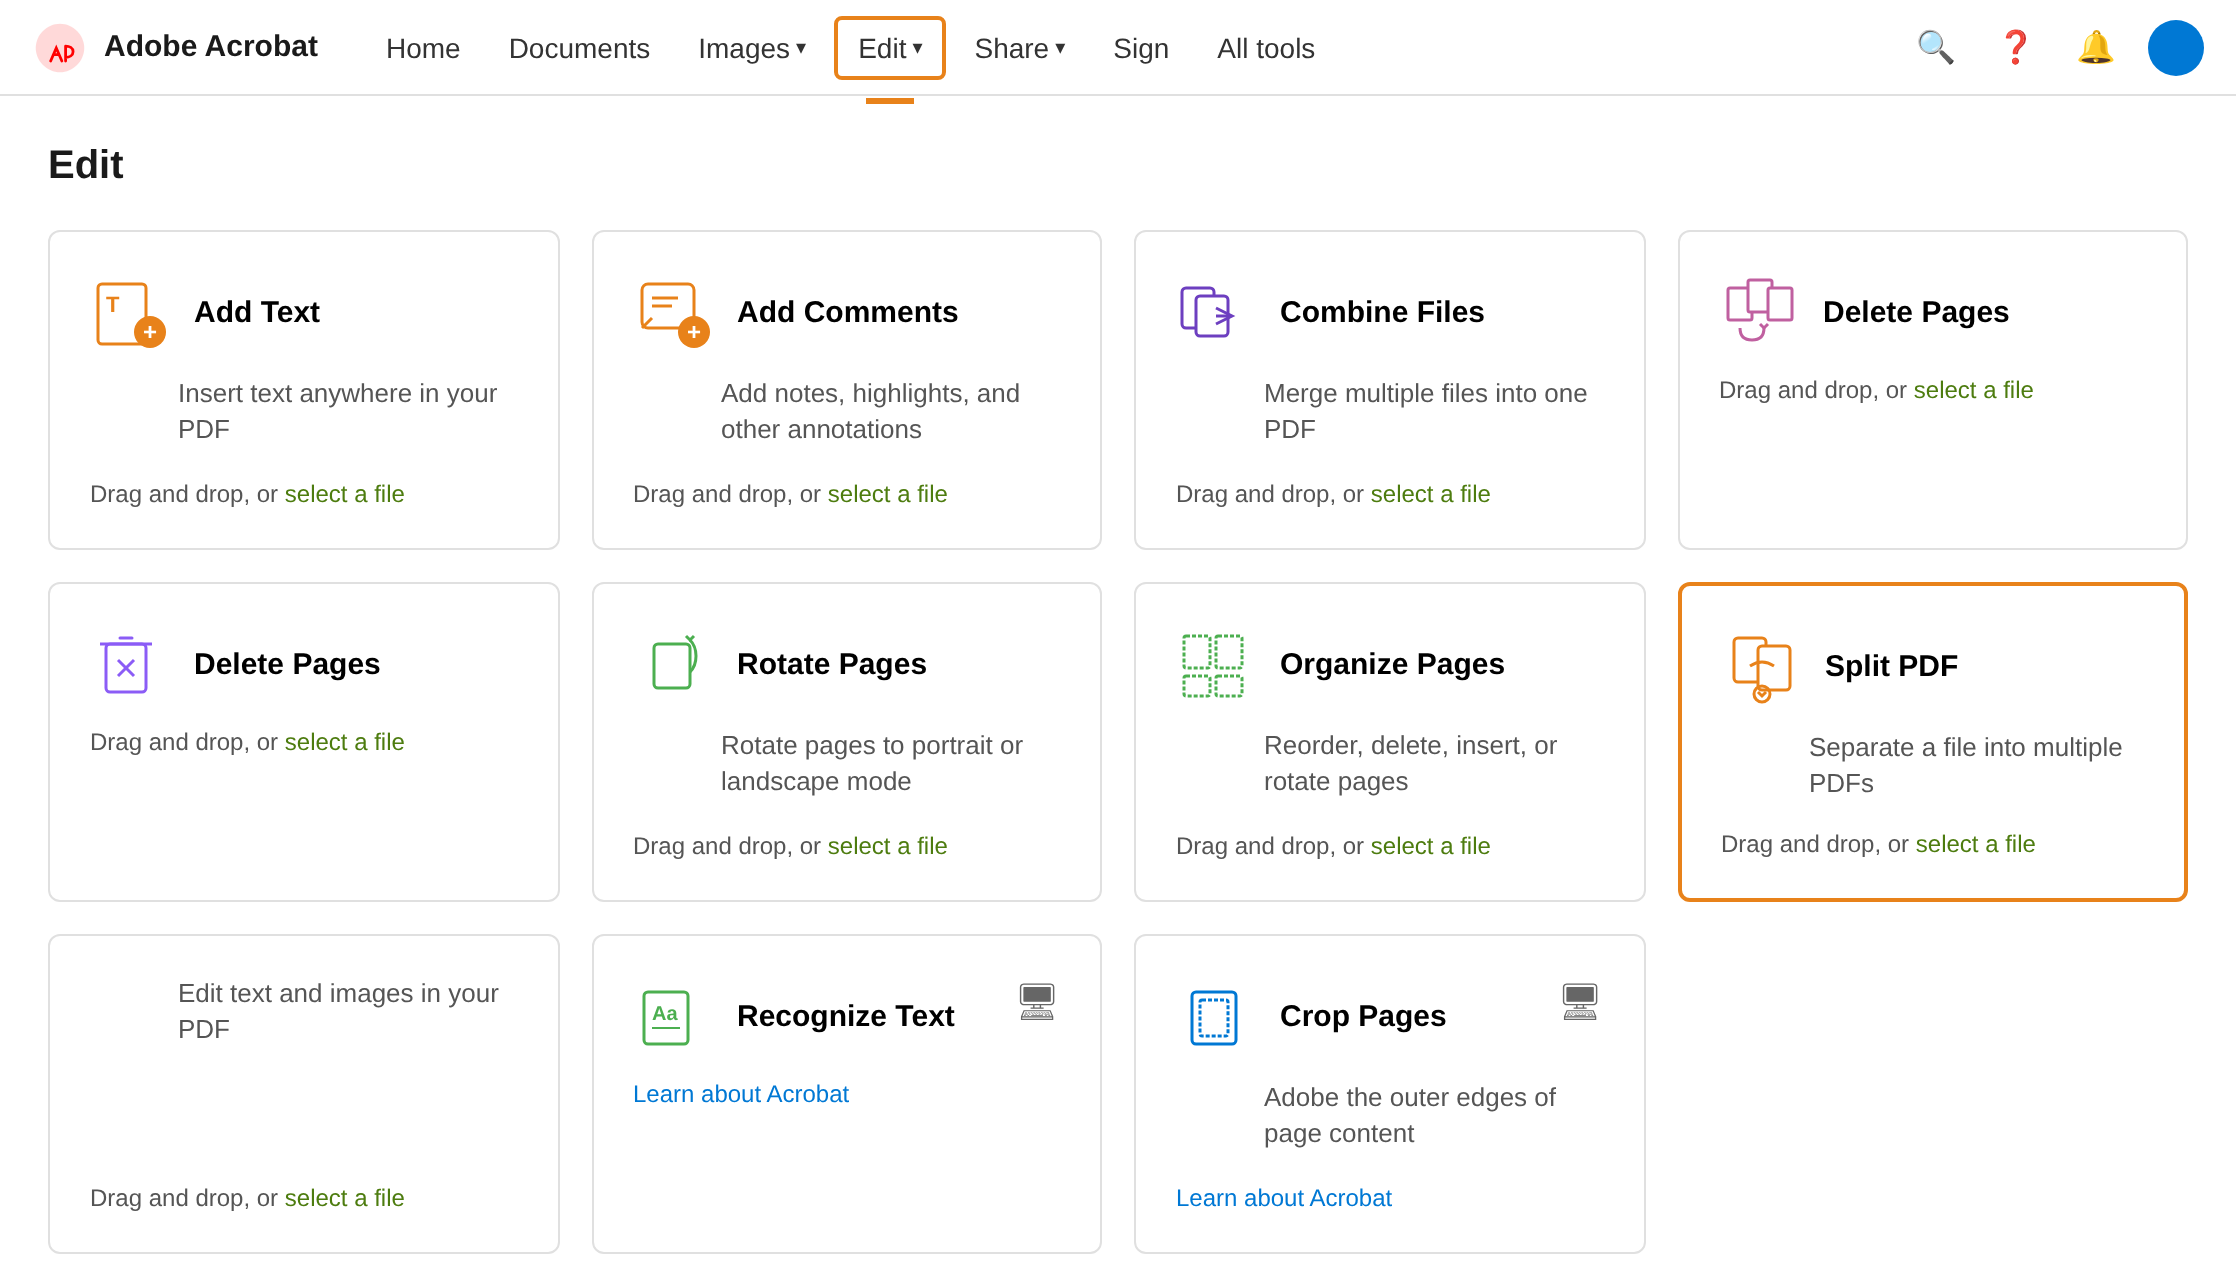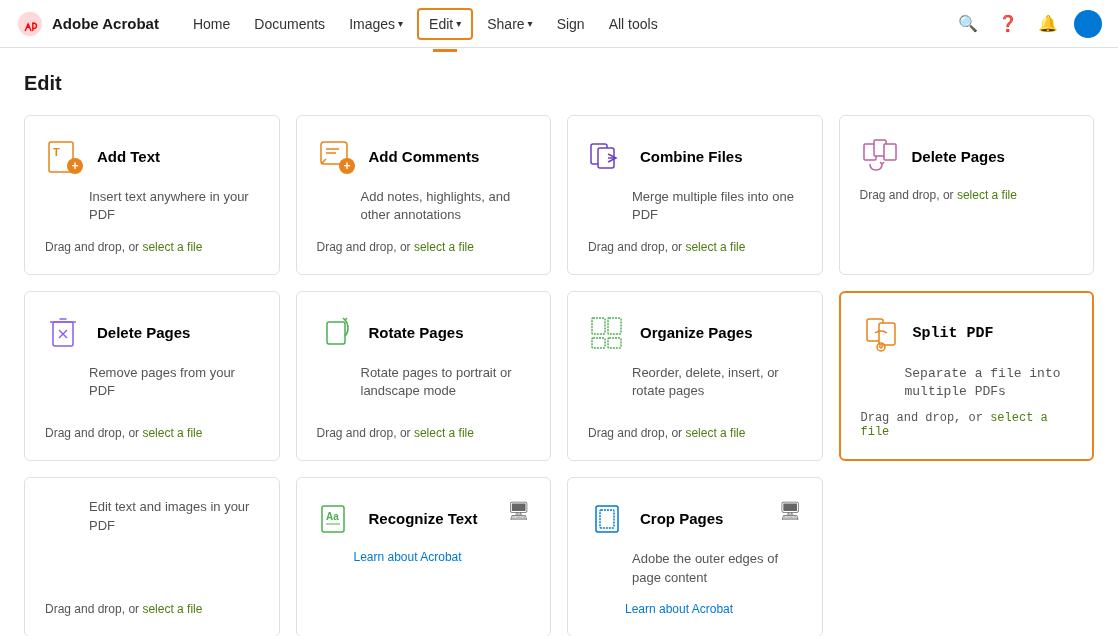--- a/index.html
+++ b/index.html
@@ -19,27 +19,27 @@
     .nav-avatar { width: 28px; height: 28px; border-radius: 50%; background: #0078d4; display: flex; align-items: center; justify-content: center; color: white; font-size: 13px; cursor: pointer; }
     .chevron { font-size: 10px; }
 
     
     .main { padding: 24px 24px; }
     .page-title { font-size: 20px; font-weight: 600; margin-bottom: 20px; color: #1a1a1a; }
 
     
     .tools-grid { display: grid; grid-template-columns: repeat(4, 1fr); gap: 16px; }
     .tool-card { border: 1px solid #e0e0e0; border-radius: 6px; padding: 20px; cursor: pointer; background: #fff; min-height: 160px; display: flex; flex-direction: column; }
-    .tool-card.highlighted { border: 2px solid #e8821a; font-family: Liberation Mono, monospace; }
+    .tool-card.highlighted { border: 2px solid #e8821a; }
     .tool-header { display: flex; align-items: center; gap: 12px; margin-bottom: 12px; }
     .tool-name { font-size: 15px; font-weight: 600; color: #000000; }
     .tool-desc { font-size: 13px; color: #555; margin-bottom: 10px; line-height: 1.4; flex: 1; margin-left: 44px; }
     .tool-drag { font-size: 12px; color: #555; }
     .tool-drag a { color: #4d7c0f; text-decoration: none; }
-    .tool-learn { font-size: 12px; color: #0078d4; cursor: pointer; text-decoration: none; margin-left: 37px; }
+    .tool-learn { font-size: 12px; color: #0078d4; cursor: pointer; text-decoration: none; }
     .desktop-icon { font-size: 18px; color: #666; margin-left: auto; align-self: flex-start; margin-top: 2px; }
 
     
     .icon-svg { width: 40px; height: 40px; }
   </style>
 </head>
 <body>
 
 <nav class="nav">
   <div class="nav-logo">
@@ -154,21 +154,20 @@
       <div class="tool-header">
         <svg class="icon-svg" viewBox="0 0 40 40">
           <rect x="8" y="10" width="20" height="24" rx="2" fill="#fff" stroke="#8b5cf6" stroke-width="1.5"></rect>
           <line x1="5" y1="10" x2="31" y2="10" stroke="#8b5cf6" stroke-width="1.5"></line>
           <line x1="15" y1="7" x2="21" y2="7" stroke="#8b5cf6" stroke-width="1.5" stroke-linecap="round"></line>
           <line x1="14" y1="18" x2="22" y2="26" stroke="#8b5cf6" stroke-width="1.5"></line>
           <line x1="22" y1="18" x2="14" y2="26" stroke="#8b5cf6" stroke-width="1.5"></line>
         </svg>
         <span class="tool-name">Delete Pages</span>
       </div>
-      <p class="tool-desc">Remove pages from your PDF</p>
       <p class="tool-drag">Drag and drop, or <a>select a file</a></p>
     </div>
 
     <div class="tool-card">
       <div class="tool-header">
         <svg class="icon-svg" viewBox="0 0 40 40">
           <rect x="10" y="10" width="18" height="22" rx="2" fill="#fff" stroke="#4caf50" stroke-width="1.5"></rect>
           <path d="M28 8 C32 12 32 20 28 24" stroke="#4caf50" stroke-width="1.5" fill="none"></path>
           <path d="M26 6l2 2 2-2" stroke="#4caf50" stroke-width="1.5" fill="none"></path>
         </svg>

